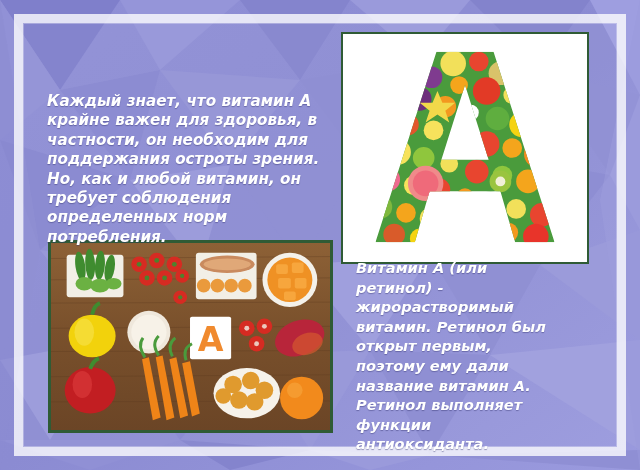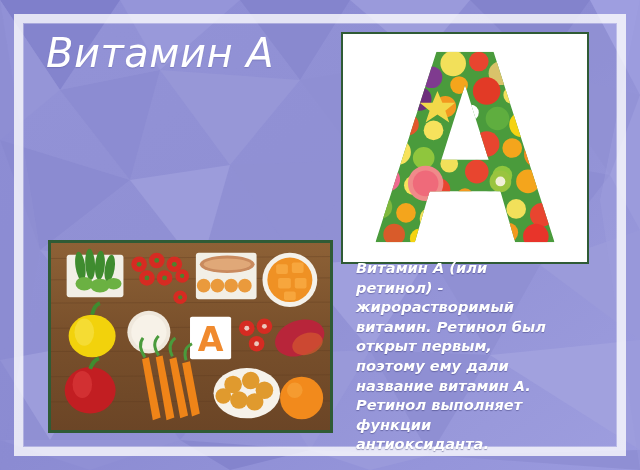--- a/index.html
+++ b/index.html
@@ -356,19 +356,19 @@
           <circle cx="192" cy="162" r="9"></circle>
         <circle cx="208" cy="164" r="9"></circle>
           <circle cx="176" cy="158" r="8"></circle>
       </g>
 
       <circle cx="256" cy="160" r="22" fill="#f28a1c"></circle>
       <circle cx="249" cy="152" r="8" fill="#f7a63d" opacity="0.6"></circle>
     </svg>
   </div>
 
-  <div id="title">Витамин А</div>
-
+
+  <div id="para-left">Каждый знает, что витамин А крайне важен для здоровья, в частности, он необходим для поддержания остроты зрения. Но, как и любой витамин, он требует соблюдения определенных норм потребления.</div>
 
   <div id="para-right">Витамин А (или ретинол) - жирорастворимый витамин. Ретинол был открыт первым, поэтому ему дали название витамин А. Ретинол выполняет функции антиоксиданта.</div>
 
   <div id="frame"></div>
 </div>
 
 </body></html>

